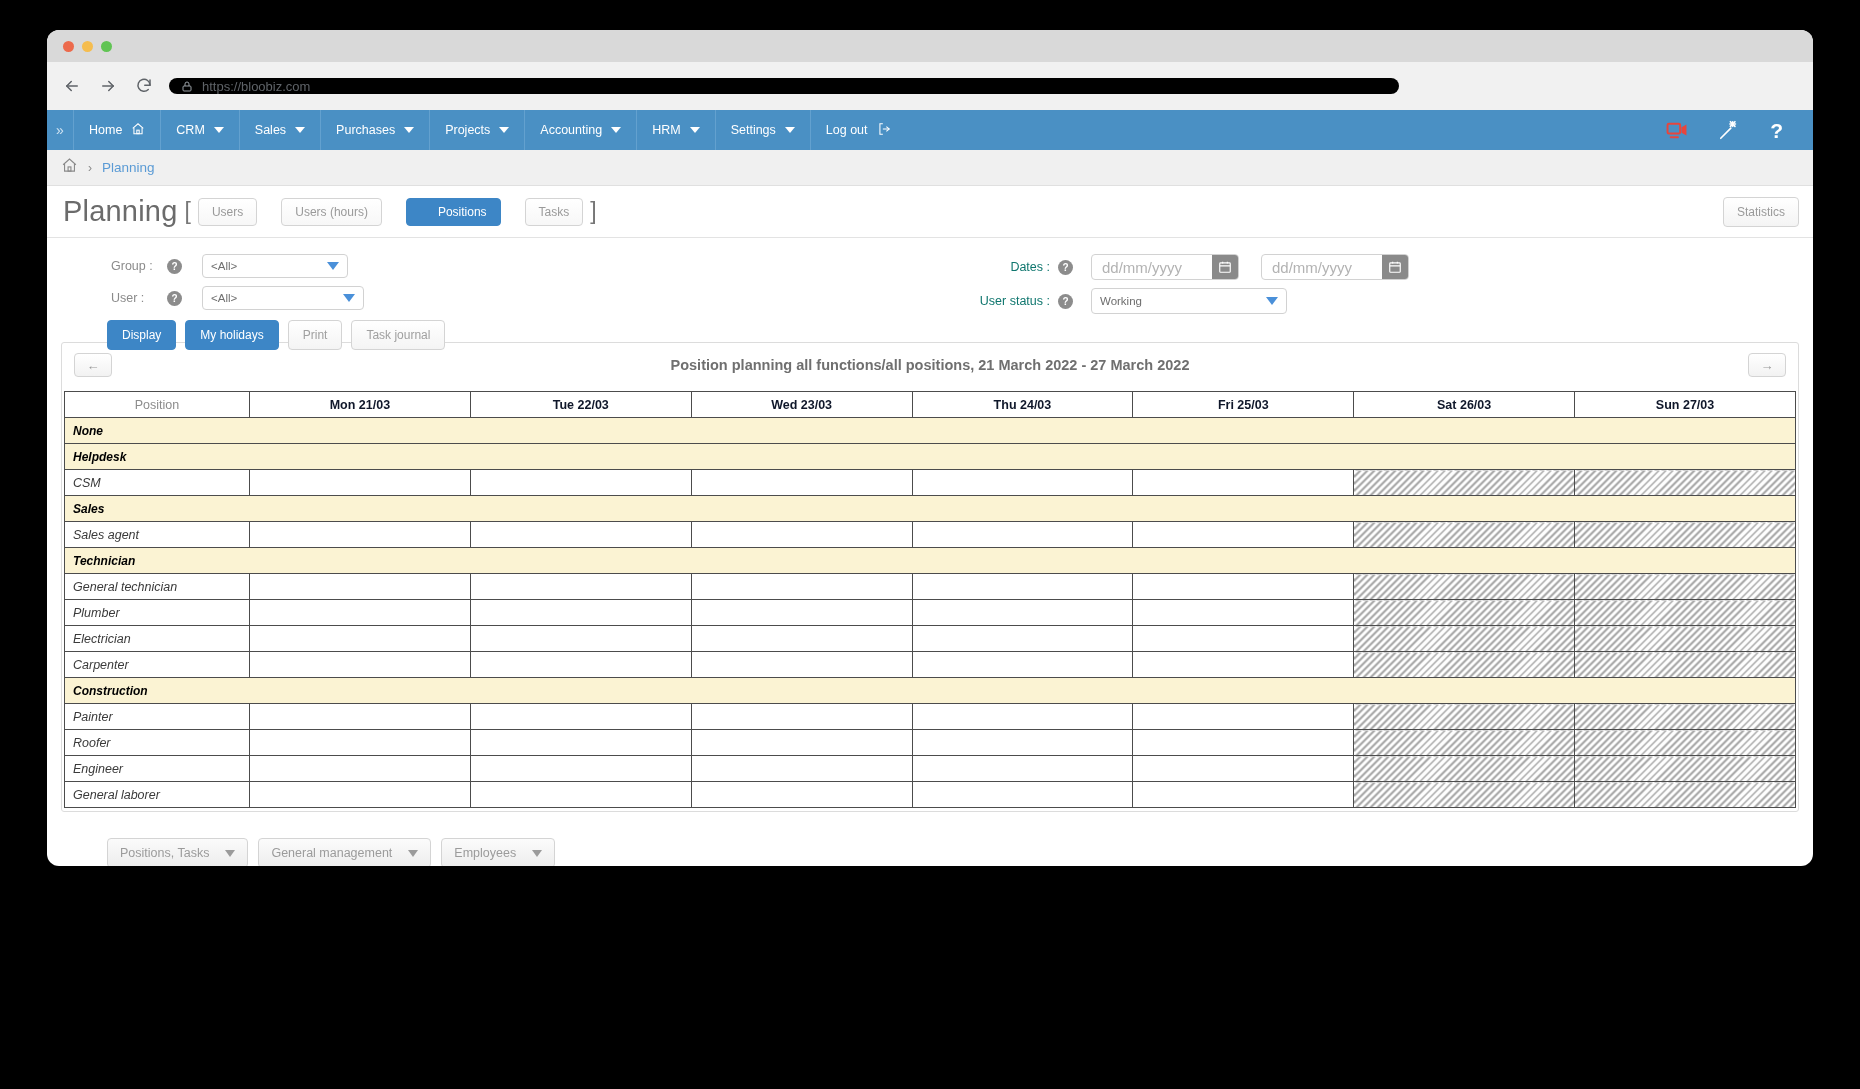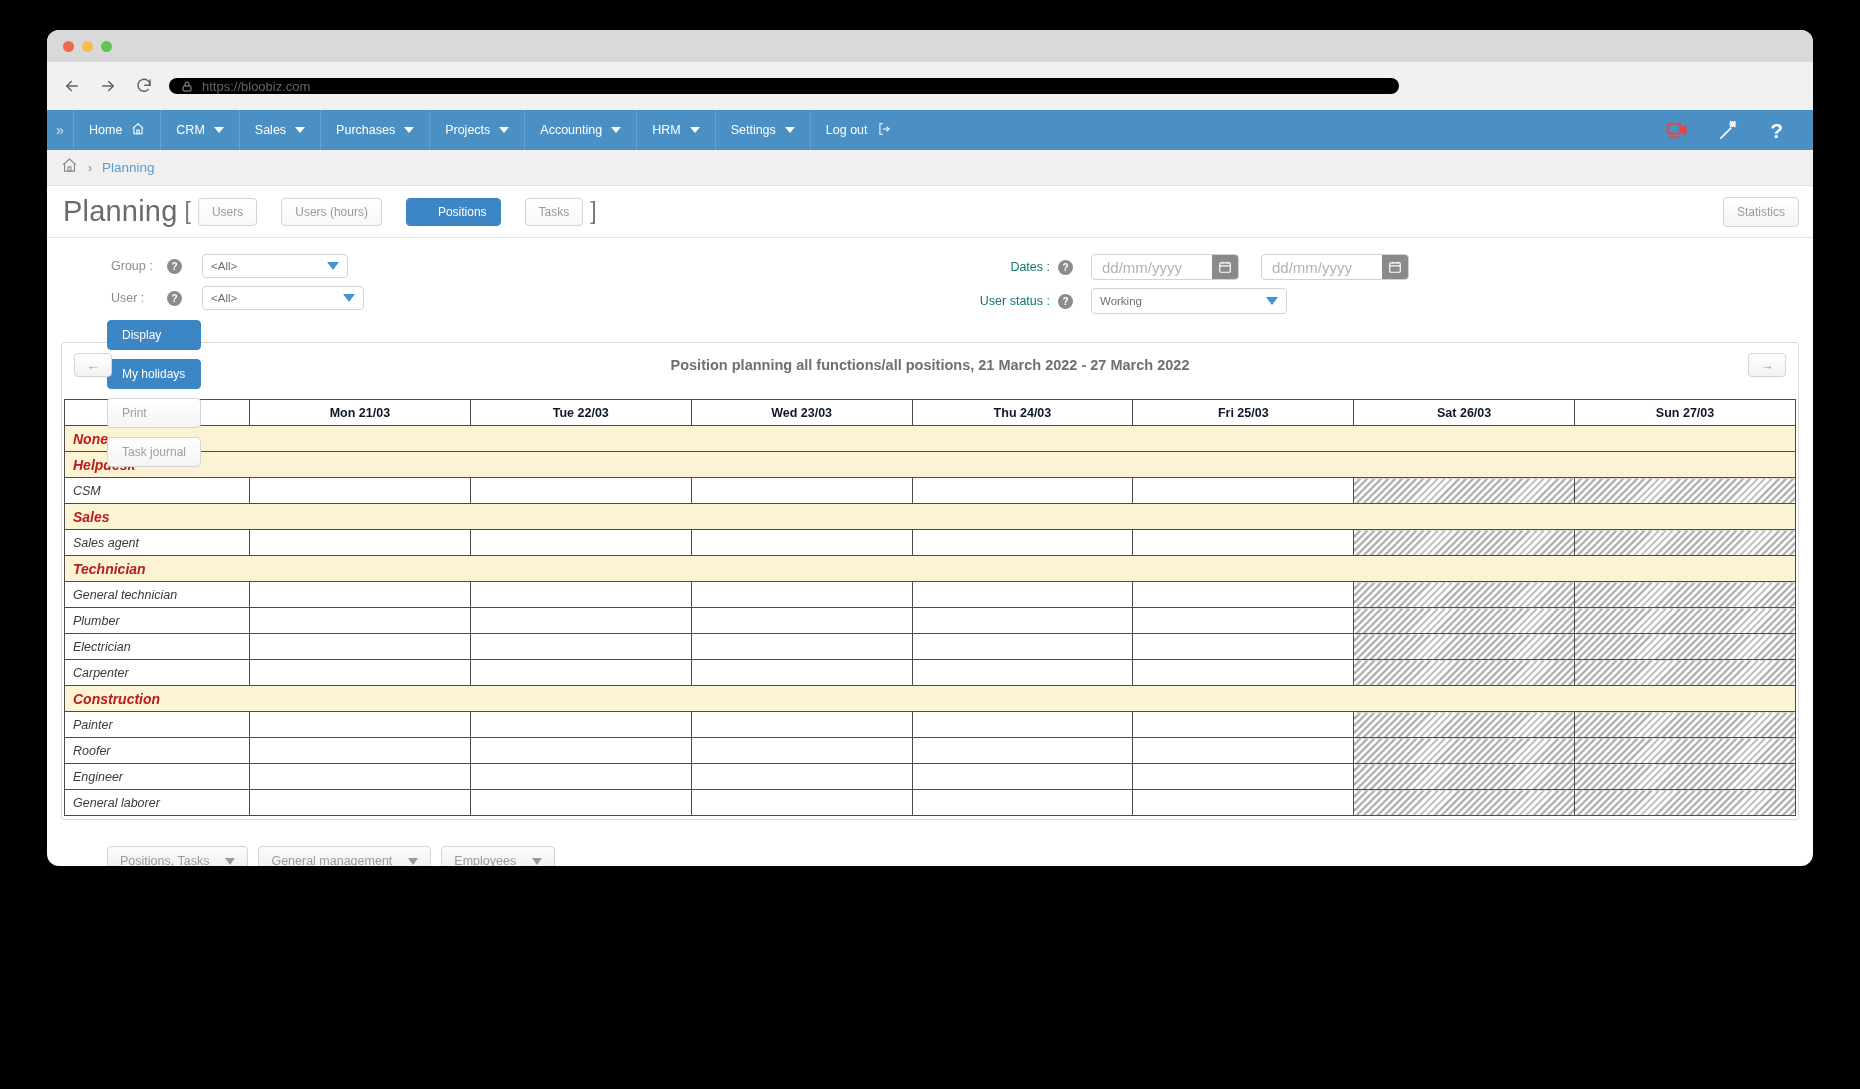--- a/index.html
+++ b/index.html
@@ -178,21 +178,21 @@
     border-left: 6px solid transparent;
     border-right: 6px solid transparent;
     border-top: 8px solid #4a90d9;
     margin-left: 8px;
   }
   .grp-left { position:absolute; left: 50px; top: 16px; }
   .grp-left .f-row { margin-bottom: 8px; }
   #group-select { width: 146px; margin-left: 20px; }
   #user-select  { width: 162px; margin-left: 20px; }
 
-  .btn-row { position: absolute; left: 60px; top: 82px; display:flex; gap: 9px; flex-direction: column; }
+  .btn-row { position: absolute; left: 60px; top: 82px; display:flex; gap: 9px; }
   .btn {
     font-size: 12px;
     padding: 7px 14px;
     border-radius: 4px;
     border: 1px solid #d4d4d4;
     background: linear-gradient(#ffffff,#f4f4f4);
     color: #a0a0a0;
   }
   .btn.primary {
     background: #3d86c6;
@@ -243,21 +243,21 @@
   .panel-title {
     position:absolute; left:0; right:0;
     text-align:center;
     font-size: 14.5px; font-weight: bold; color: #6f6f6f;
     pointer-events:none;
   }
 
   table.planning {
     border-collapse: collapse;
     width: calc(100% - 4px);
-    margin: 12px 2px 3px 2px;
+    margin: 4px 2px 3px 2px;
     table-layout: fixed;
   }
   table.planning th, table.planning td {
     border: 1px solid #4c4c4c;
     height: 26px;
     padding: 0 8px;
   }
   th.col-position { width: 185px; }
   th.col-day { width: calc((100% - 185px) / 7); }
   th.head {
@@ -265,22 +265,22 @@
     font-weight: bold;
     color: #0f172a;
     background: #fff;
     height: 29px;
   }
   th.head.position-head { color: #8c8c8c; font-weight: normal; }
   td.group-row {
     background: #fbf3d3;
     font-style: italic;
     font-weight: bold;
-    font-size: 14px;
-    color: #b91c1c;
+    font-size: 12px;
+    color: #000000;
     border-left: 1px solid #4c4c4c;
     border-right: 1px solid #4c4c4c;
   }
   td.pos-name {
     font-style: italic;
     font-size: 12.5px;
     color: #3a3a3a;
     background: #fff;
   }
   td.day-cell { background: #fff; }

